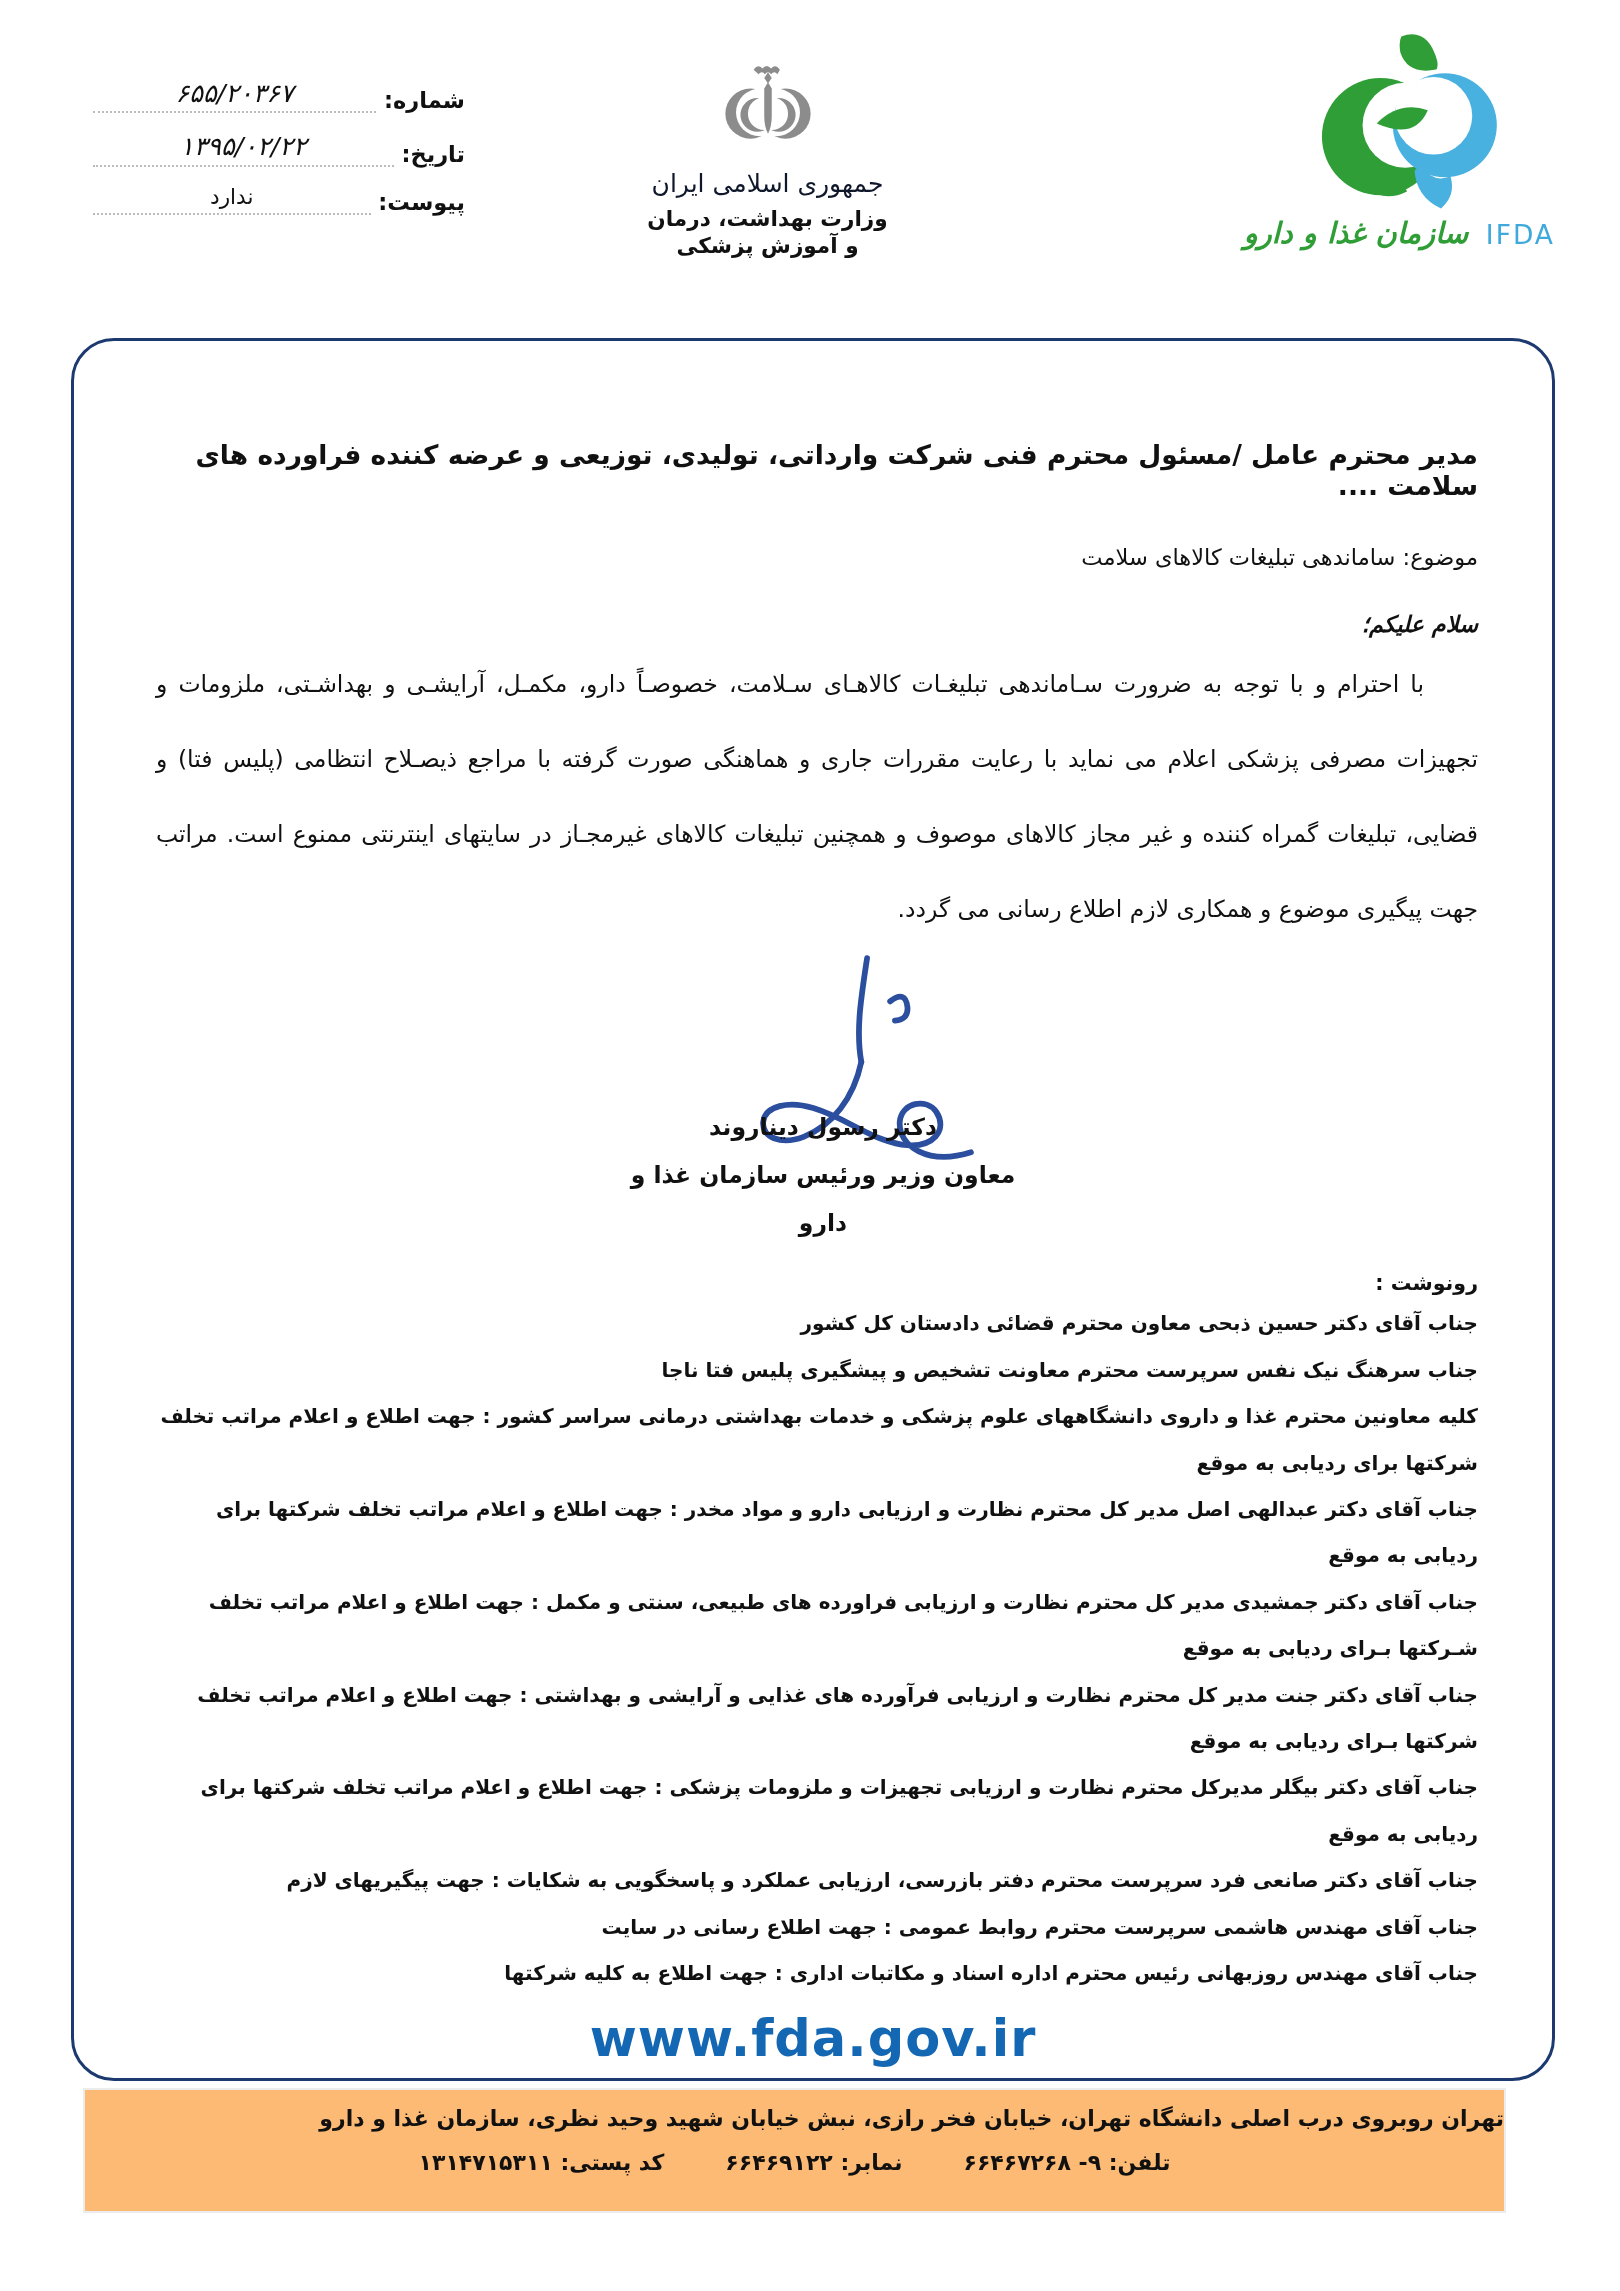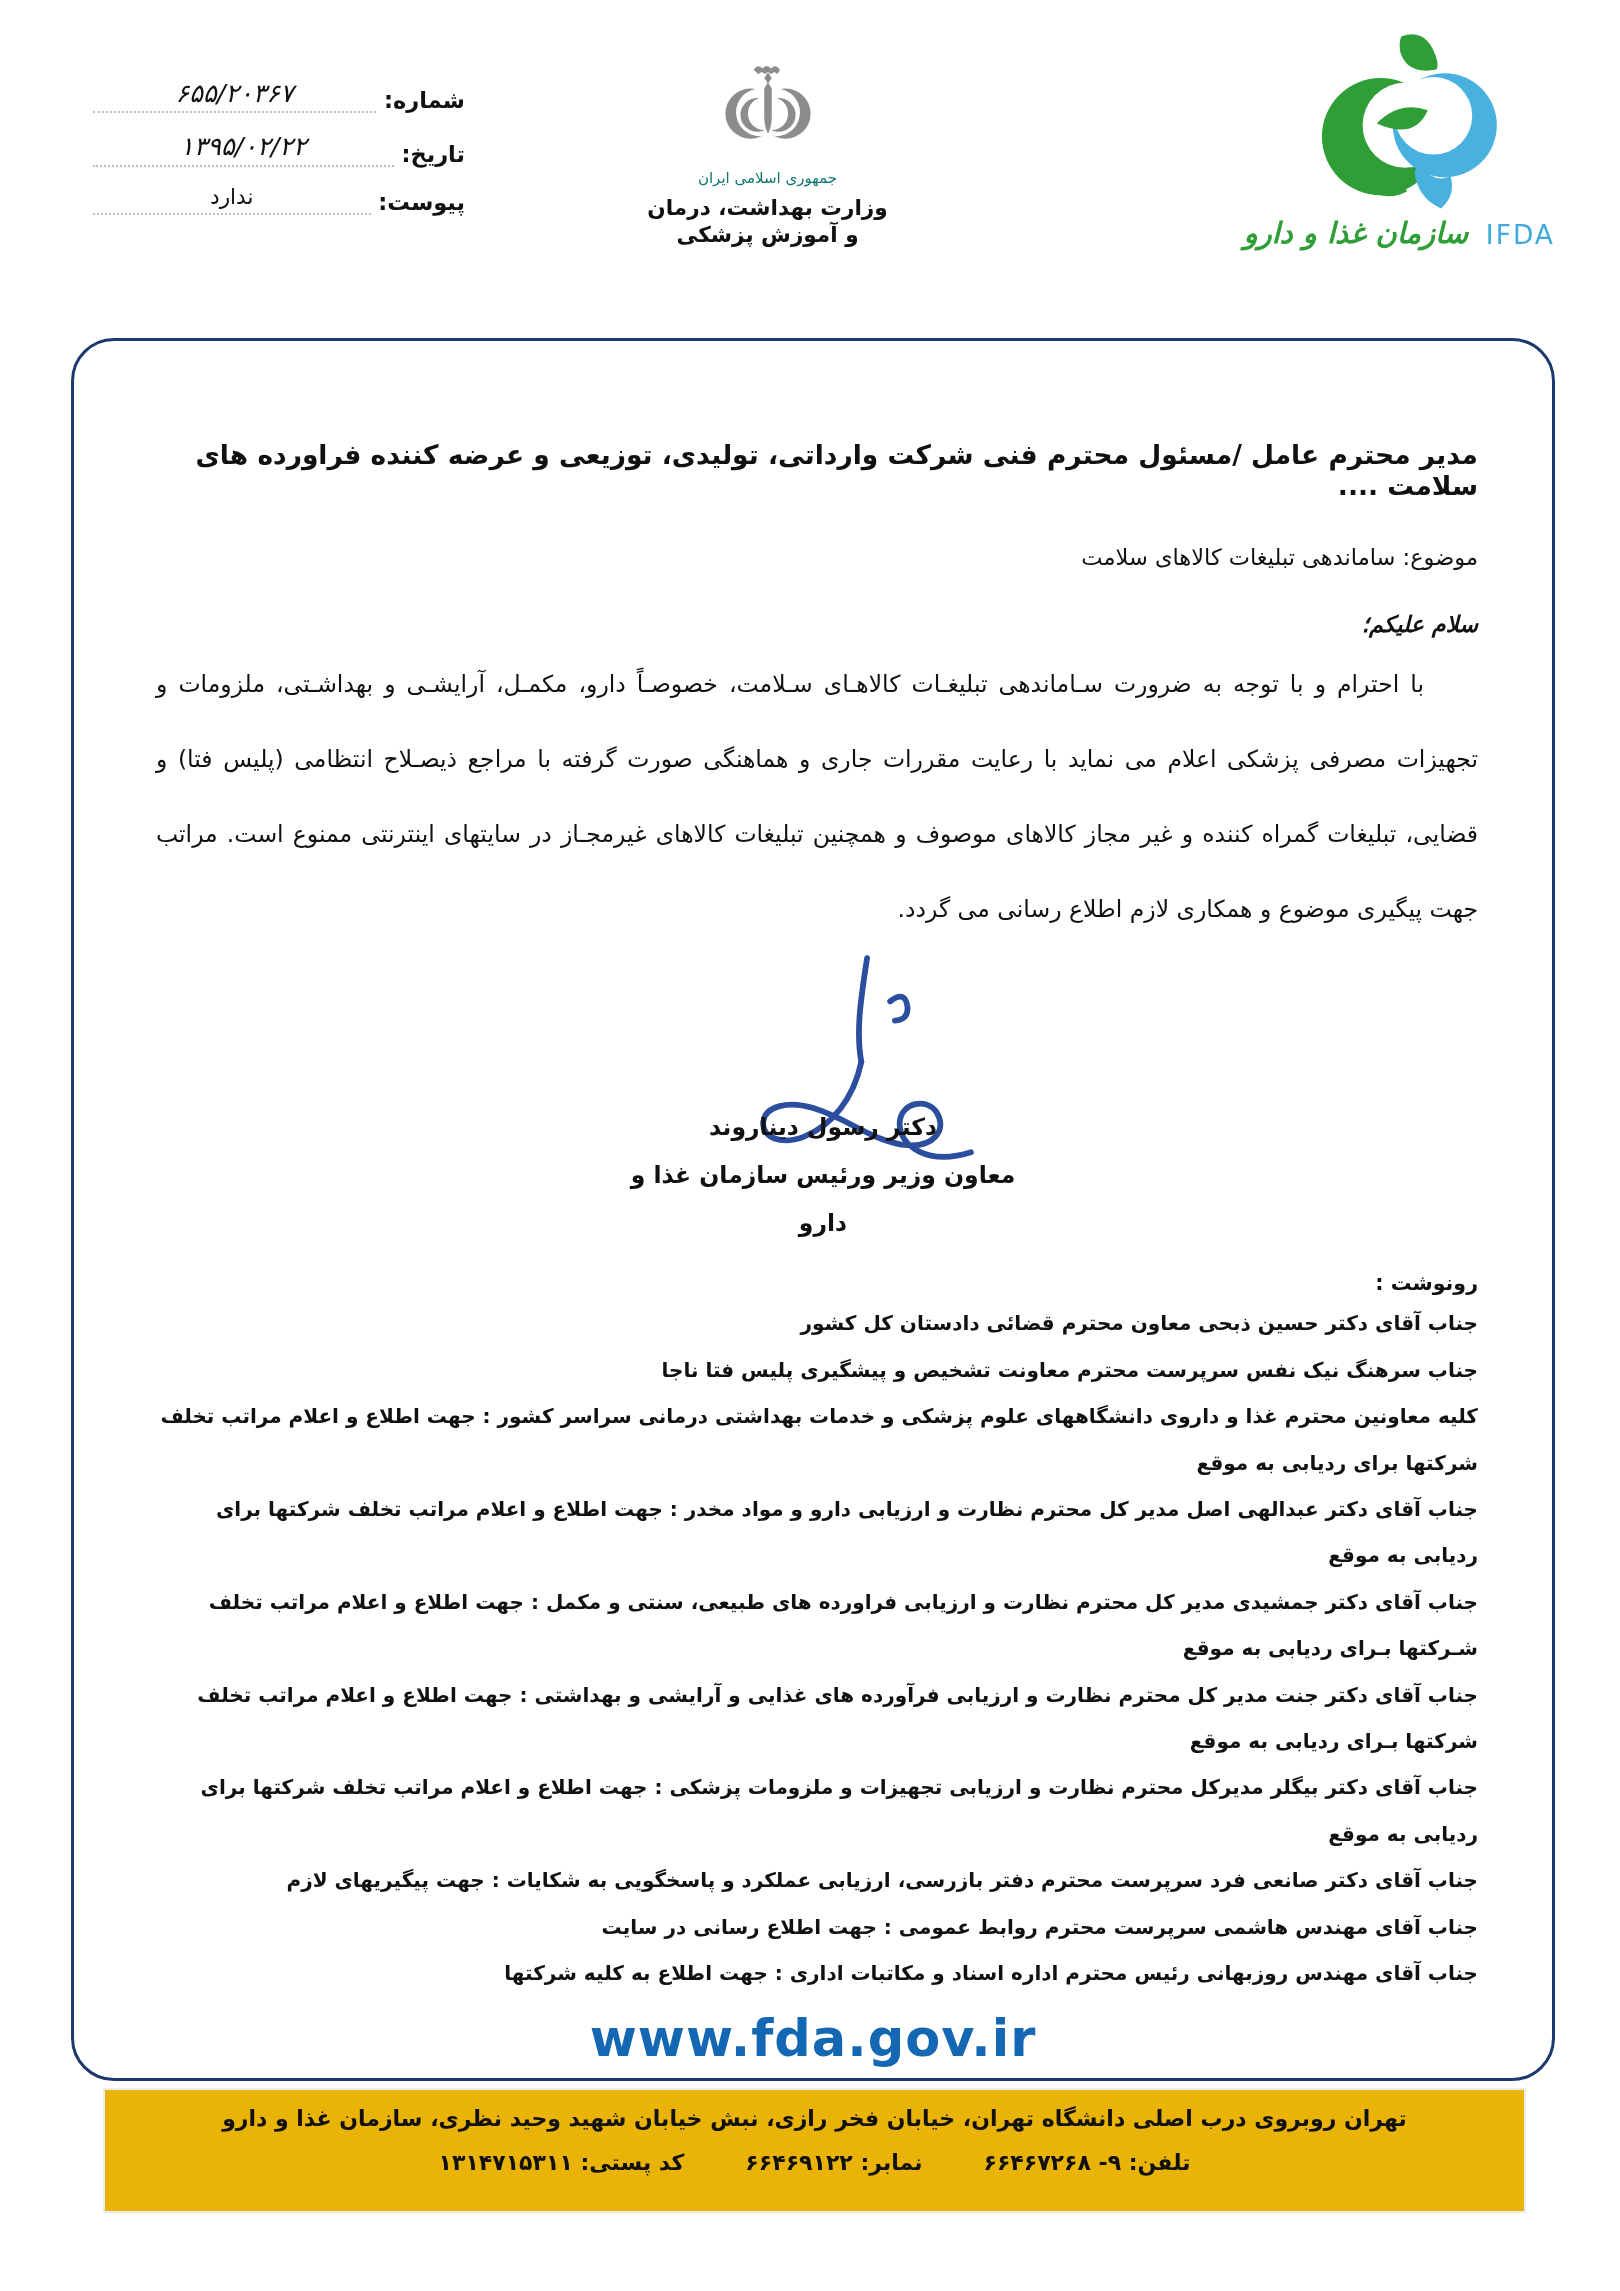--- a/index.html
+++ b/index.html
@@ -17,21 +17,21 @@
   .meta-label { font-weight:bold; font-size:22.5px; white-space:nowrap; margin-left:7.8px; }
   .meta-value {
     flex:1; text-align:center; border-bottom:2.9px dotted #bcbcbc;
     font-size:25.5px; font-style:italic; padding-bottom:2.9px; line-height:1.2;
   }
   .meta-value.plain { font-style:normal; font-size:21.6px; }
 
   
   .emblem { position:absolute; top:61px; left:635px; width:265px; text-align:center; }
   .emblem svg { width:96px; height:94px; }
-  .emblem-l1 { font-size:15px; color:#0f766e; margin-top:9.8px; }
+  .emblem-l1 { font-size:25px; color:#0f172a; margin-top:9.8px; }
   .emblem-l2 { font-size:21.6px; font-weight:bold; margin-top:7.8px; }
   .emblem-l3 { font-size:21.6px; font-weight:bold; margin-top:2px; }
 
   
   .ifda { position:absolute; top:28px; right:65px; width:441px; }
   .ifda-apple { display:block; margin:0 44px 0 auto; width:208px; height:204px; }
   .ifda-row { display:flex; align-items:flex-end; justify-content:flex-end; gap:17.6px; margin-top:-15.7px; }
   .ifda-org { color:#2f9e36; font-weight:bold; font-style:italic; font-size:29px; white-space:nowrap; }
   .ifda-acronym { color:#3fa9dc; font-weight:normal; font-size:26.5px; letter-spacing:2px; }
 
@@ -55,21 +55,21 @@
   .cc-item  { font-size:20px; font-weight:700; line-height:2.32; text-align:right; }
 
   .website {
     position:absolute; bottom:9.8px; left:0; width:100%; text-align:center; direction:ltr;
     font-weight:bold; font-size:51px; color:#1467b3; letter-spacing:1px; cursor:pointer;
   }
 
   
   .footer-box {
     position:absolute; top:2088px; left:83px; width:1423px; height:125px;
-    border:2px solid #ececec; direction:rtl; text-align:center; padding-top:15.7px; background:#eab308;margin-left:20px;
+    border:2px solid #ececec; direction:rtl; padding-top:15.7px; background:#fdba74;
   }
   .footer-address { font-weight:bold; font-size:22px; }
   .footer-contact { display:flex; justify-content:center; gap:61px; direction:rtl;
                     font-weight:bold; font-size:22px; margin-top:19.6px; }
 </style>
 </head>
 <body>
 
 <div class="page">
 

